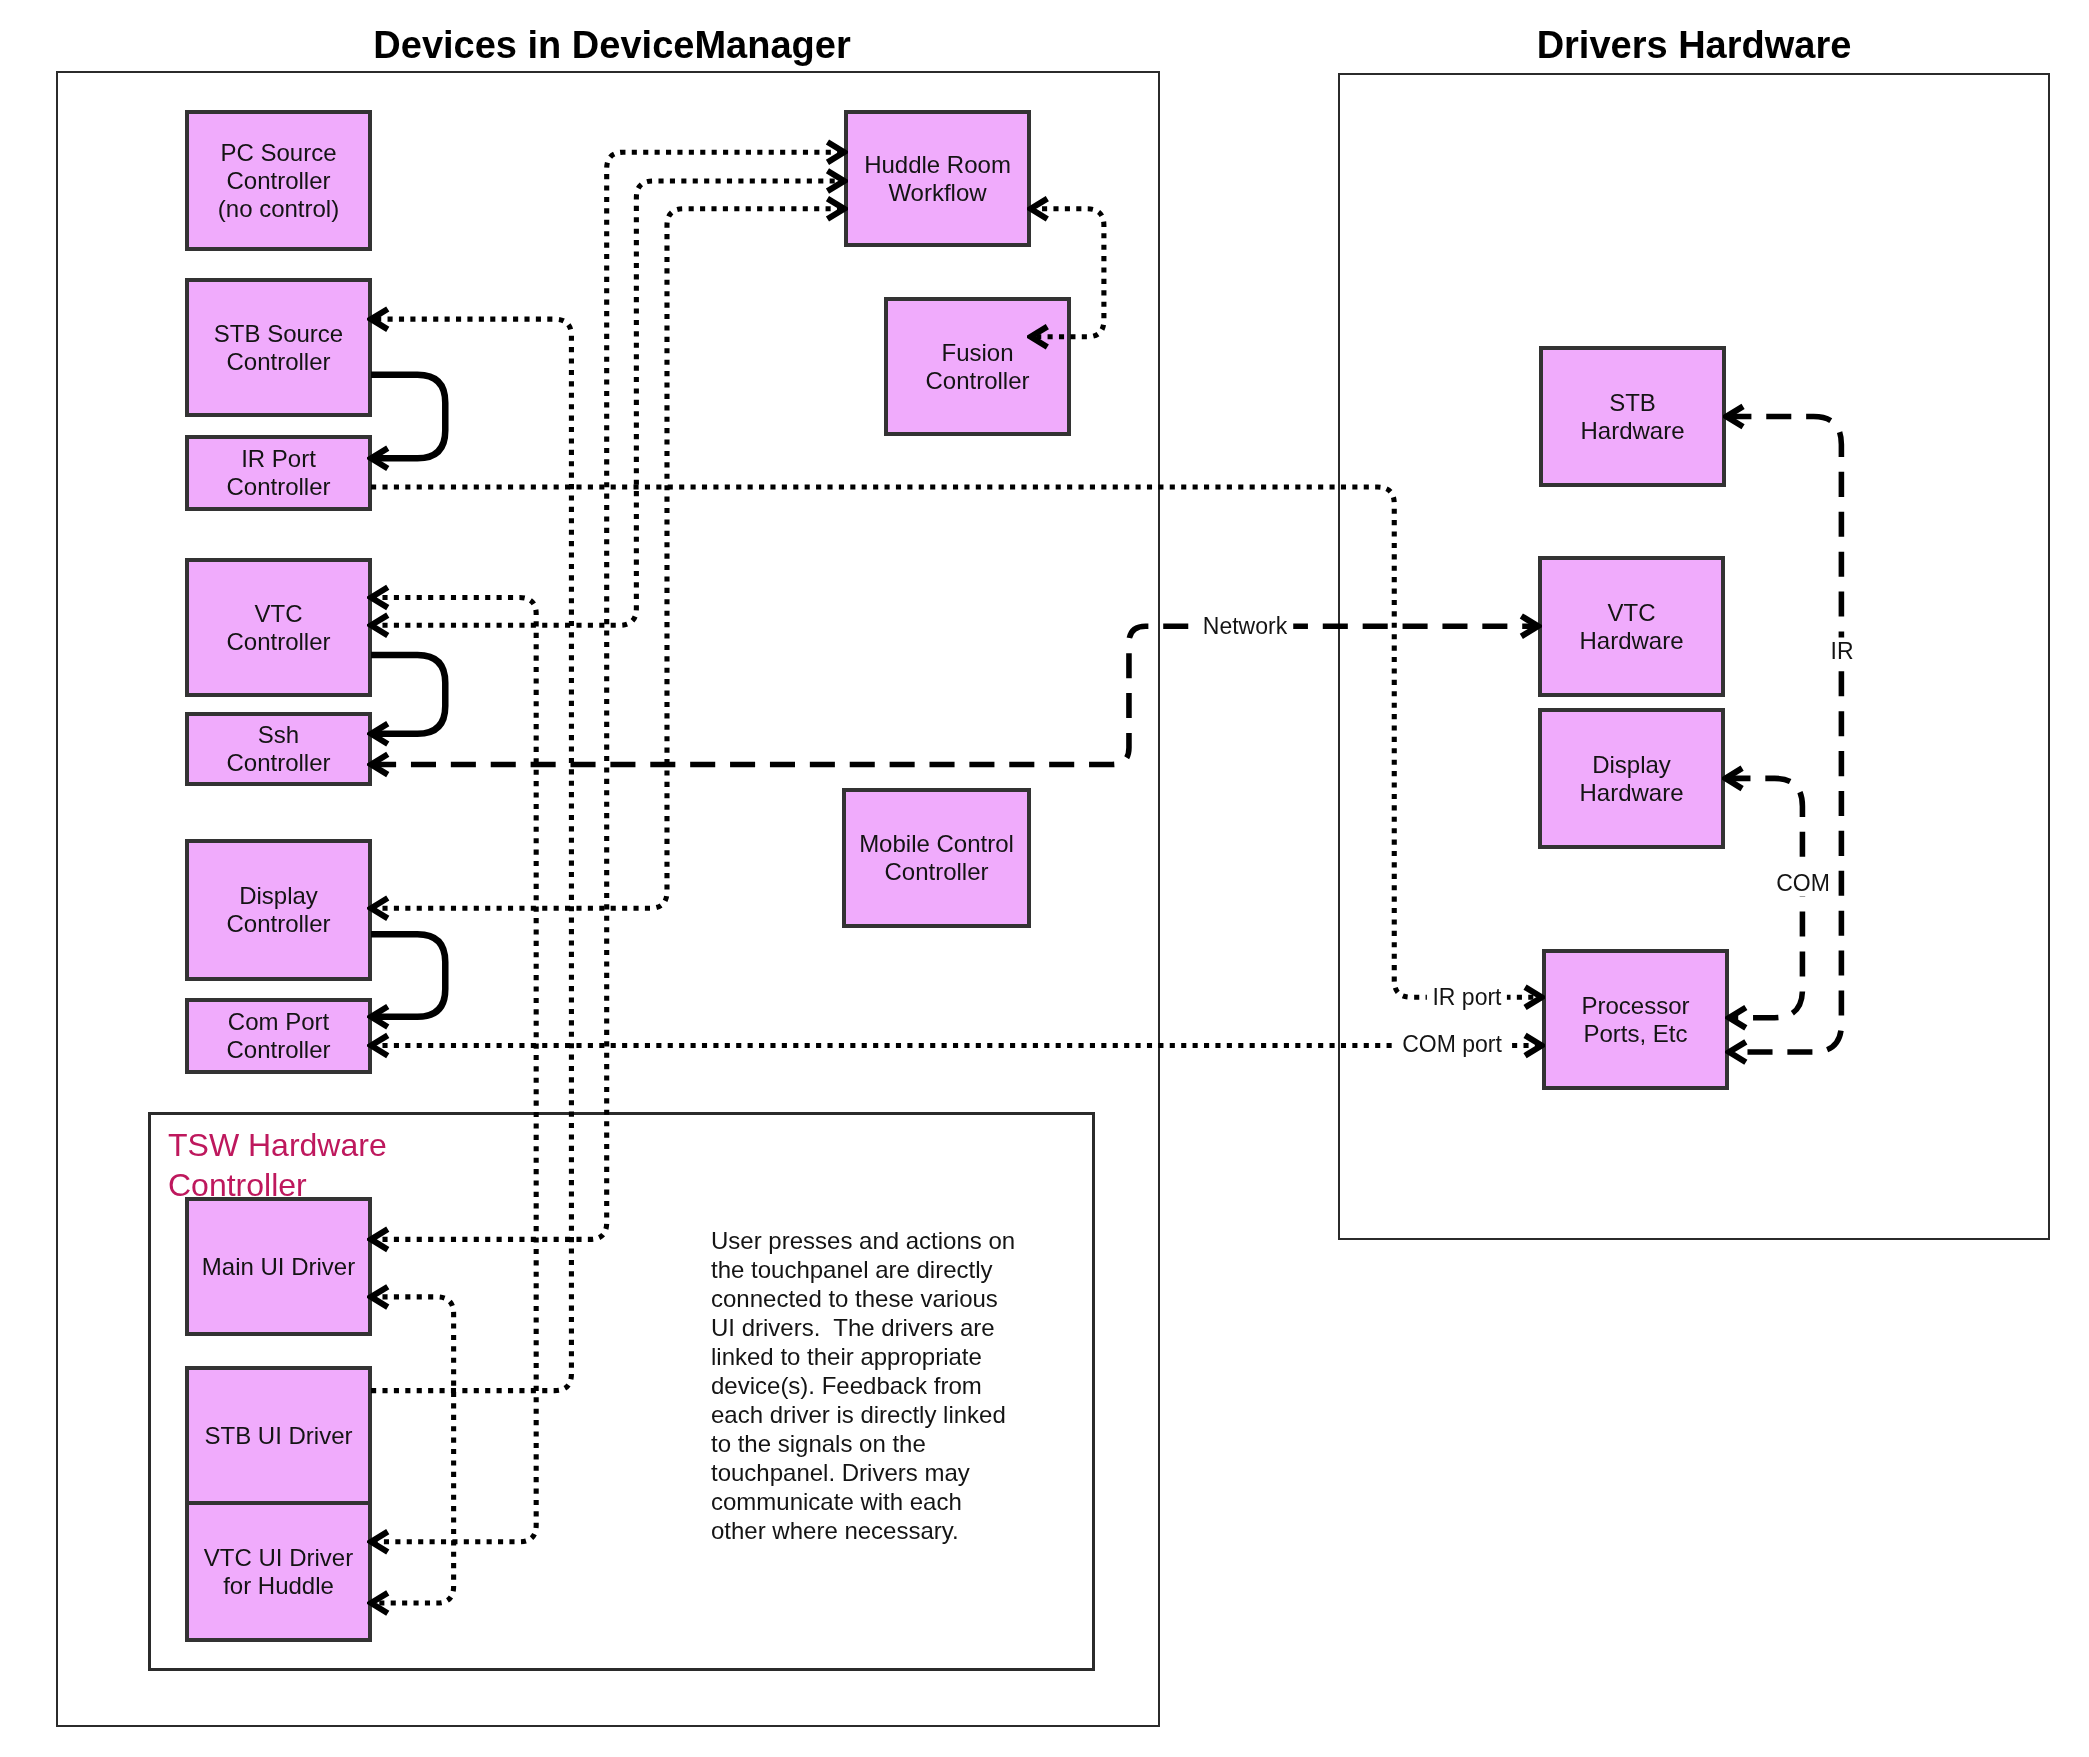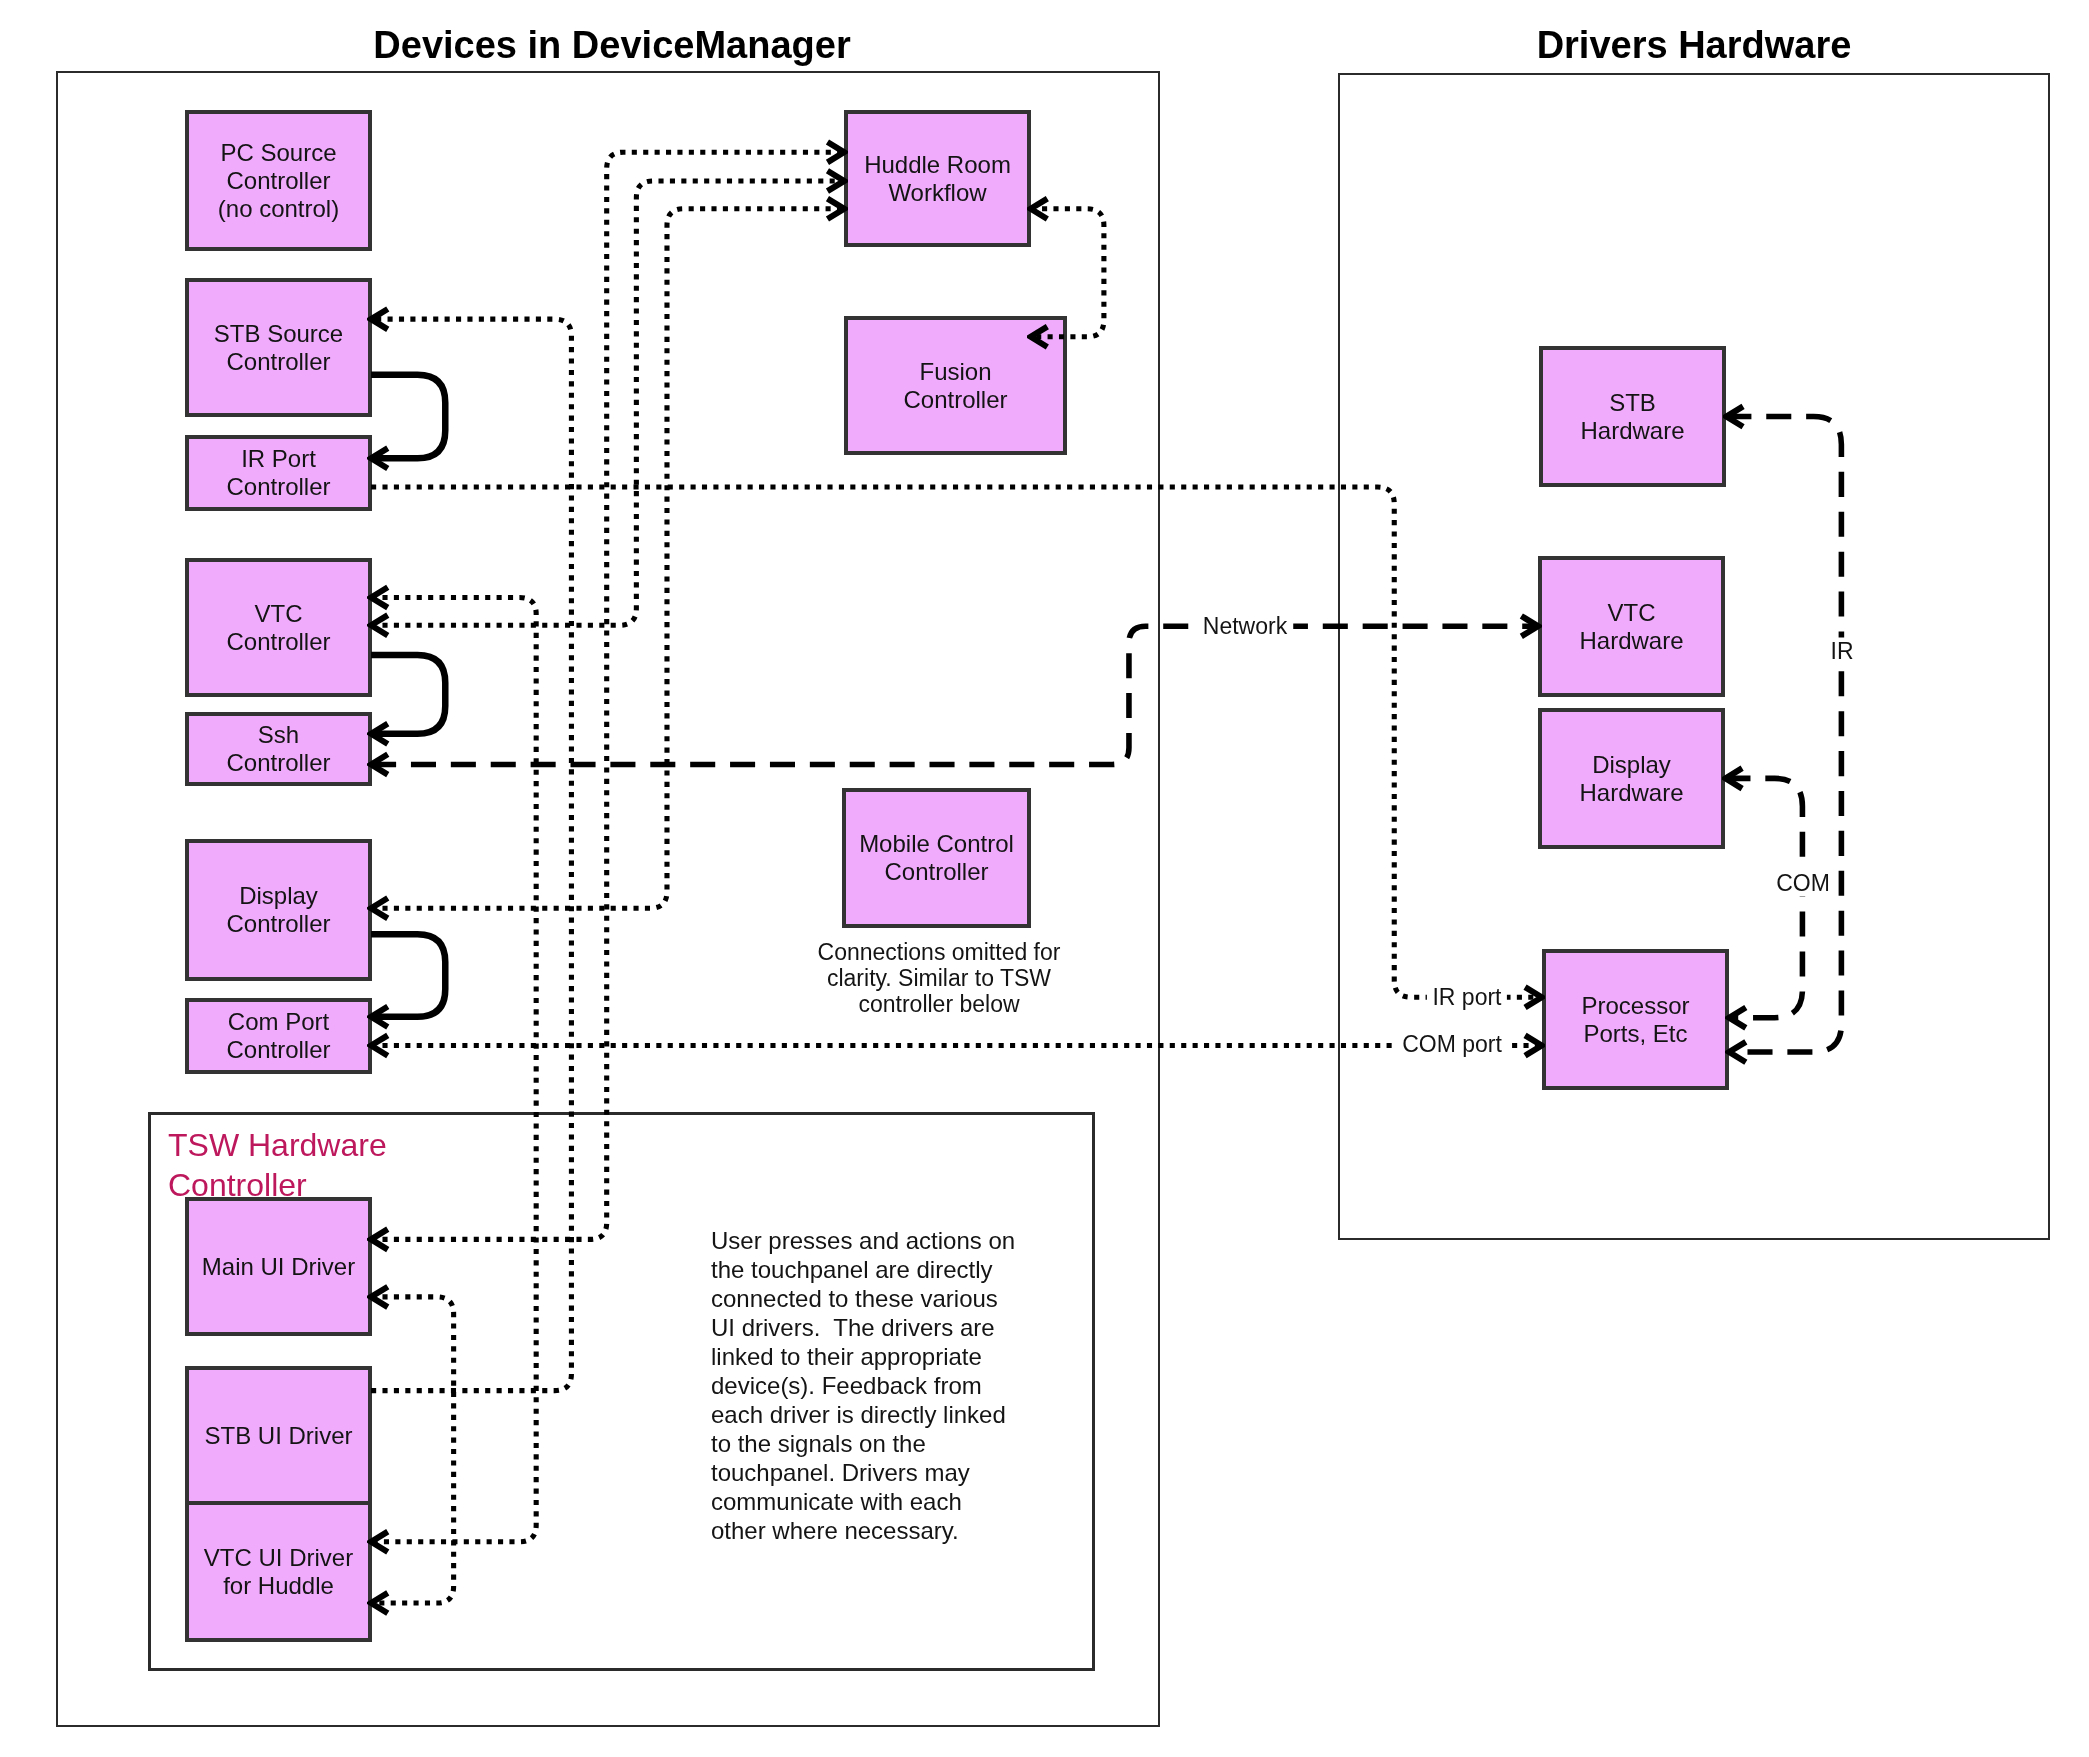--- a/index.html
+++ b/index.html
@@ -77,31 +77,28 @@
 Controller</span>
   </div>
   <div class="node" style="left:185px; top:998px; width:187px; height:76px;">
     <span>Com Port
 Controller</span>
   </div>
   <div class="node" style="left:844px; top:110px; width:187px; height:137px;">
     <span>Huddle Room
 Workflow</span>
   </div>
-  <div class="node" style="left:844px; top:297px; width:223px; height:139px;margin-top:19px;">
+  <div class="node" style="left:884px; top:297px; width:187px; height:139px;">
     <span>Fusion
 Controller</span>
   </div>
   <div class="node" style="left:842px; top:788px; width:189px; height:140px;">
     <span>Mobile Control
 Controller</span>
   </div>
-  <div class="note center" style="left:800px; top:939px; width:278px;">Connections omitted for
-clarity. Similar to TSW
-controller below</div>
 
   <div class="node" style="left:185px; top:1197px; width:187px; height:139px;">
     <span>Main UI Driver</span>
   </div>
   <div class="node" style="left:185px; top:1351px; width:187px; height:139px;margin-top:15px;">
     <span>STB UI Driver</span>
   </div>
   <div class="node" style="left:185px; top:1501px; width:187px; height:141px;">
     <span>VTC UI Driver
 for Huddle</span>

